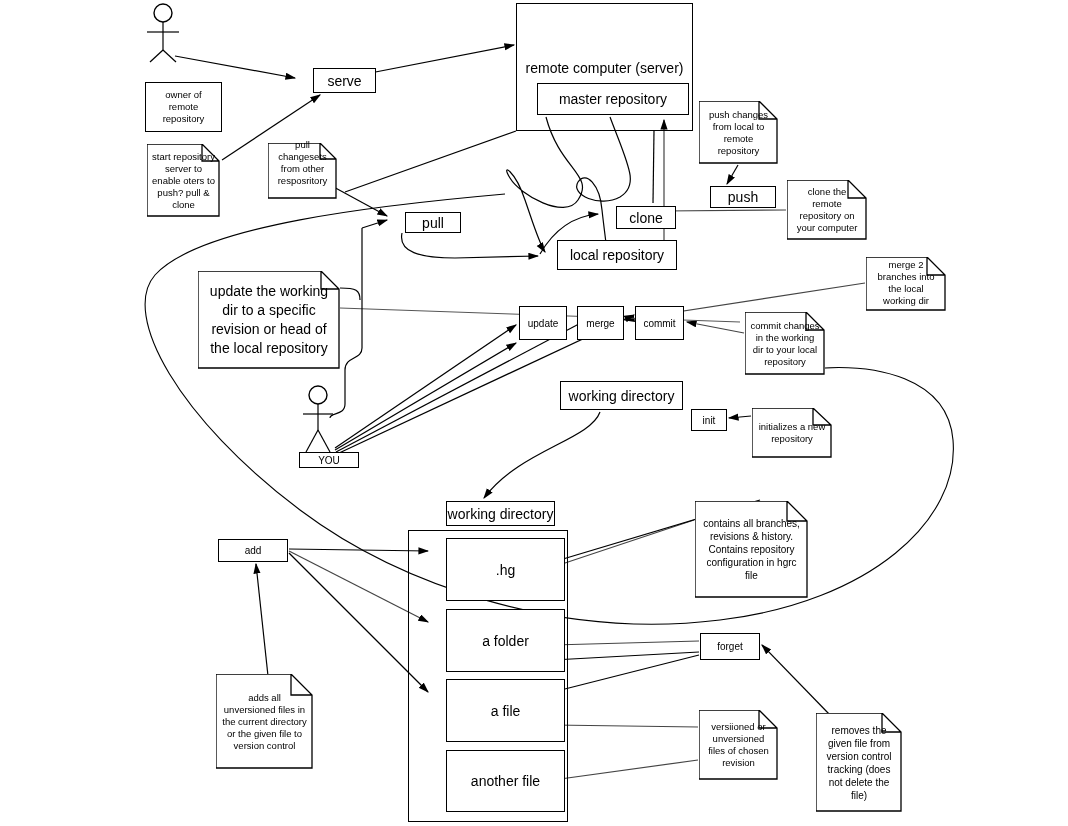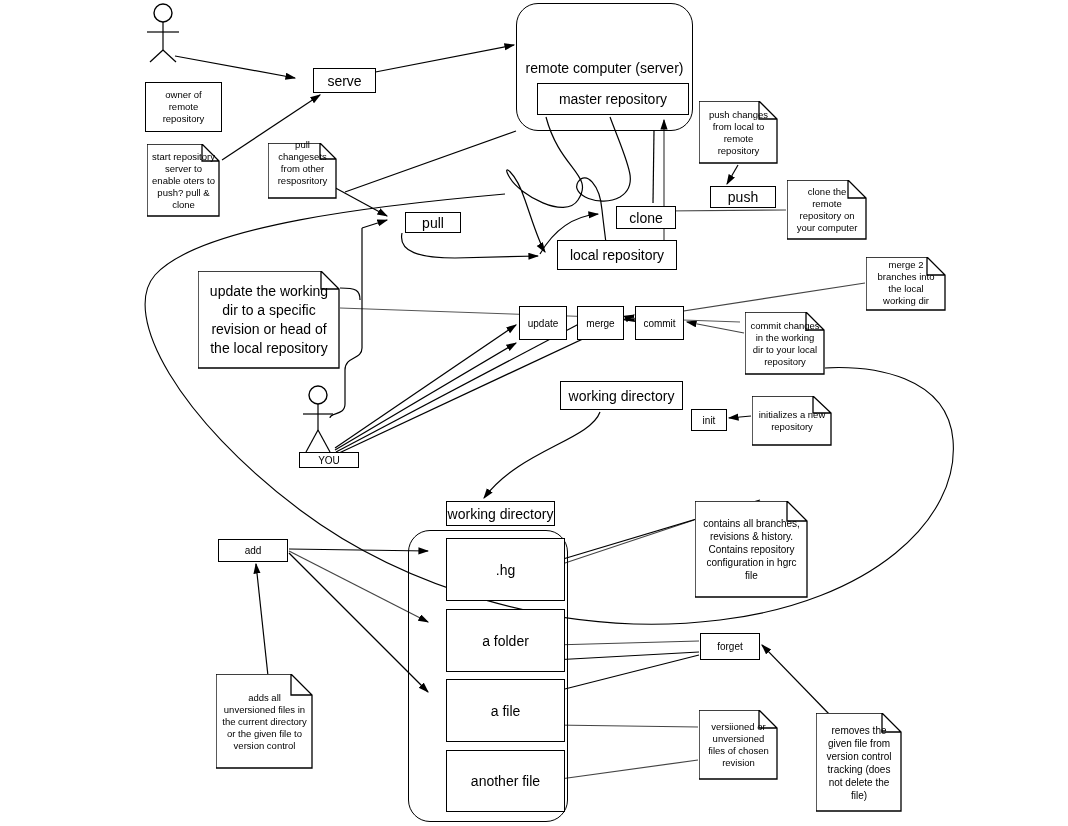--- a/index.html
+++ b/index.html
@@ -3,21 +3,21 @@
 <meta charset="utf-8">
 <style>
   html,body{margin:0;padding:0;background:#ffffff;}
   body{font-family:"Liberation Sans", sans-serif;}
   #canvas{position:relative;width:1068px;height:826px;background:#fff;overflow:hidden;}
   svg#wires{position:absolute;left:0;top:0;width:1068px;height:826px;pointer-events:none;}
   .box{position:absolute;box-sizing:border-box;border:1.4px solid #000;background:#fff;
        display:flex;align-items:center;justify-content:center;text-align:center;color:#000;}
   .cmd{font-size:14px;margin-left:16px;}
   .cmd-sm{font-size:10px;}
-  .container{background:transparent;border-radius:22px;}
+  .container{background:transparent;}
   
   .note{position:absolute;box-sizing:border-box;background:#fff;color:#000;
         font-size:9.5px;line-height:12px;text-align:center;
         display:flex;align-items:center;justify-content:center;padding:4px 5px;}
   .note .nt{position:relative;z-index:2;}
   .note-big{font-size:14px;line-height:19px;}
   .note-mid{font-size:10px;line-height:13px;}
   .fold{position:absolute;top:0;right:0;}
 </style>
 </head>
@@ -237,21 +237,21 @@
     <span class="nt">merge 2 branches into the local working dir</span>
     </div>
 
   <div class="note" style="left:745px;top:312px;width:80px;height:63px;">
     <svg class="fold" width="80" height="63" style="left:0;top:0;">
       <path d="M0,0 L61,0 L79,18 L79,62 L0,62 Z M61,0 L61,18 L79,18" fill="#fff" stroke="#000" stroke-width="1.3"></path>
       </svg>
     <span class="nt">commit changes in the working dir to your local repository</span>
     </div>
 
-  <div class="note" style="left:752px;top:396px;width:80px;height:50px;border-radius:17px;">
+  <div class="note" style="left:752px;top:408px;width:80px;height:50px;border-radius:17px;">
     <svg class="fold" width="80" height="50" style="left:0;top:0;">
       <path d="M0,0 L61,0 L79,17 L79,49 L0,49 Z M61,0 L61,17 L79,17" fill="#fff" stroke="#000" stroke-width="1.3"></path>
       </svg>
     <span class="nt">initializes a new repository</span>
     </div>
 
   <div class="note note-big" style="left:198px;top:271px;width:142px;height:98px;padding:6px 10px;">
     <svg class="fold" width="142" height="98" style="left:0;top:0;">
       <path d="M0,0 L123,0 L141,18 L141,97 L0,97 Z M123,0 L123,18 L141,18" fill="#fff" stroke="#000" stroke-width="1.3"></path>
       </svg>

